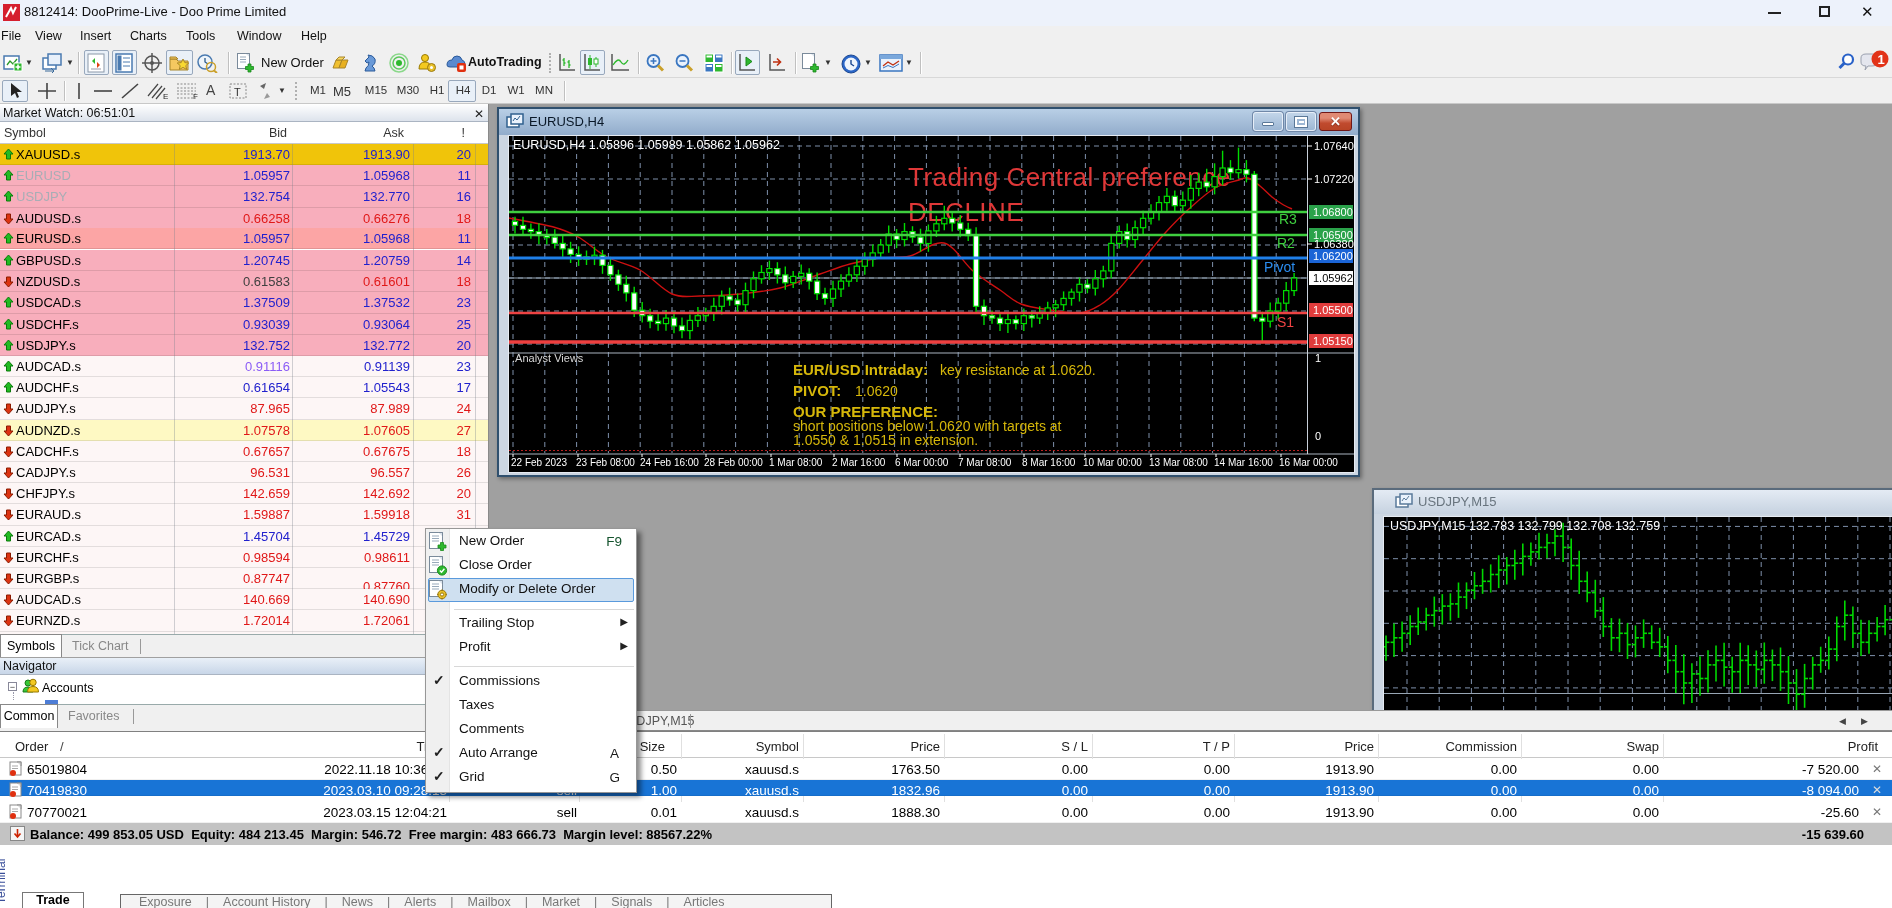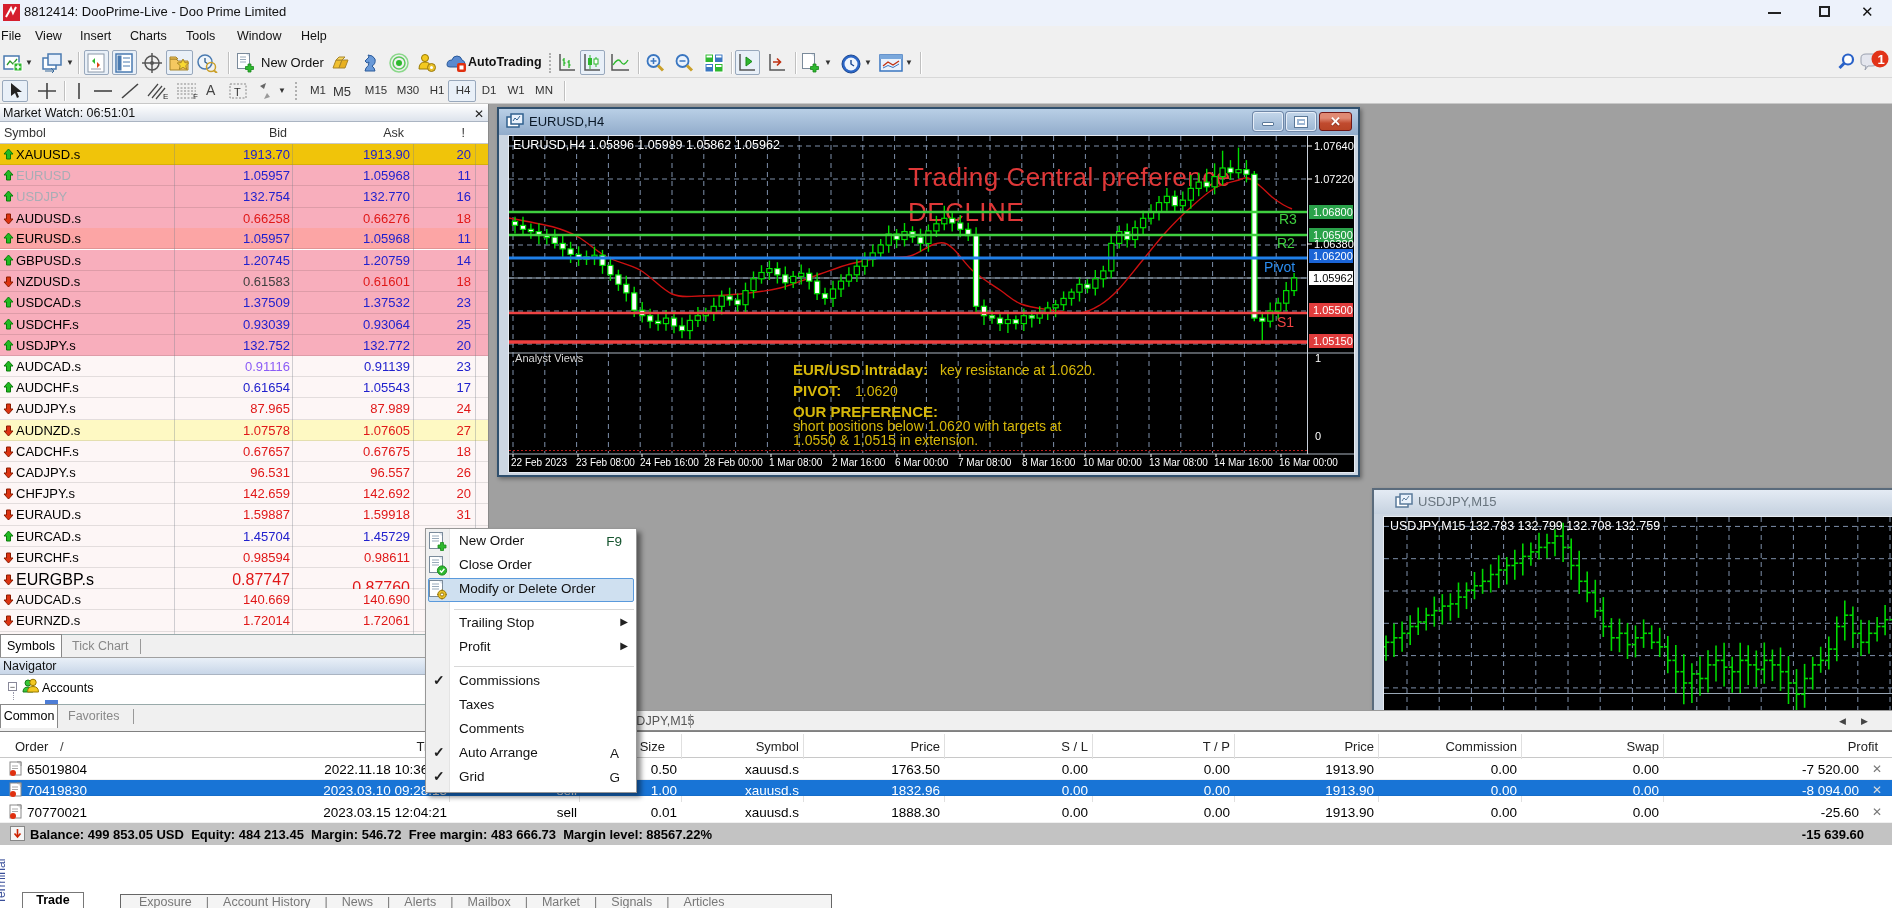--- a/index.html
+++ b/index.html
@@ -421,21 +421,21 @@
       </div>
       <div style="position:absolute;left:0;top:402.8px;width:489px;height:21.2px;background:#fdf6f6;border-bottom:1px solid rgba(0,0,0,0.1);font-size:13px">
         <span style="position:absolute;left:2px;top:4px"><svg width="13" height="13" viewBox="0 0 13 13">
             <path d="M6.5 12 L11 7 L8.5 7 L8.5 2 L4.5 2 L4.5 7 L2 7 Z" fill="#dd3311" stroke="#8a1a00" stroke-width="1"></path>
           </svg></span>
         <span style="position:absolute;left:16px;top:3px;color:#000">EURCHF.s</span>
         <span style="position:absolute;right:199px;top:3px;color:#e01818">0.98594</span>
         <span style="position:absolute;right:79px;top:3px;color:#e01818">0.98611</span>
         <span style="position:absolute;right:18px;top:3px;color:#e01818">17</span>
       </div>
-      <div style="position:absolute;left:0;top:424.0px;width:489px;height:21.2px;background:#fdf6f6;border-bottom:1px solid rgba(0,0,0,0.1);font-size:16px">
+      <div style="position:absolute;left:0;top:424.0px;width:489px;height:21.2px;background:#fdf6f6;border-bottom:1px solid rgba(0,0,0,0.1);font-size:13px">
         <span style="position:absolute;left:2px;top:4px"><svg width="13" height="13" viewBox="0 0 13 13">
             <path d="M6.5 12 L11 7 L8.5 7 L8.5 2 L4.5 2 L4.5 7 L2 7 Z" fill="#dd3311" stroke="#8a1a00" stroke-width="1"></path>
           </svg></span>
         <span style="position:absolute;left:16px;top:3px;color:#000">EURGBP.s</span>
         <span style="position:absolute;right:199px;top:3px;color:#e01818">0.87747</span>
         <span style="position:absolute;right:79px;top:11px;color:#e01818">0.87760</span>
         <span style="position:absolute;right:18px;top:3px;color:#e01818">13</span>
       </div>
       <div style="position:absolute;left:0;top:445.2px;width:489px;height:21.2px;background:#fdf6f6;border-bottom:1px solid rgba(0,0,0,0.1);font-size:13px">
         <span style="position:absolute;left:2px;top:4px"><svg width="13" height="13" viewBox="0 0 13 13">

